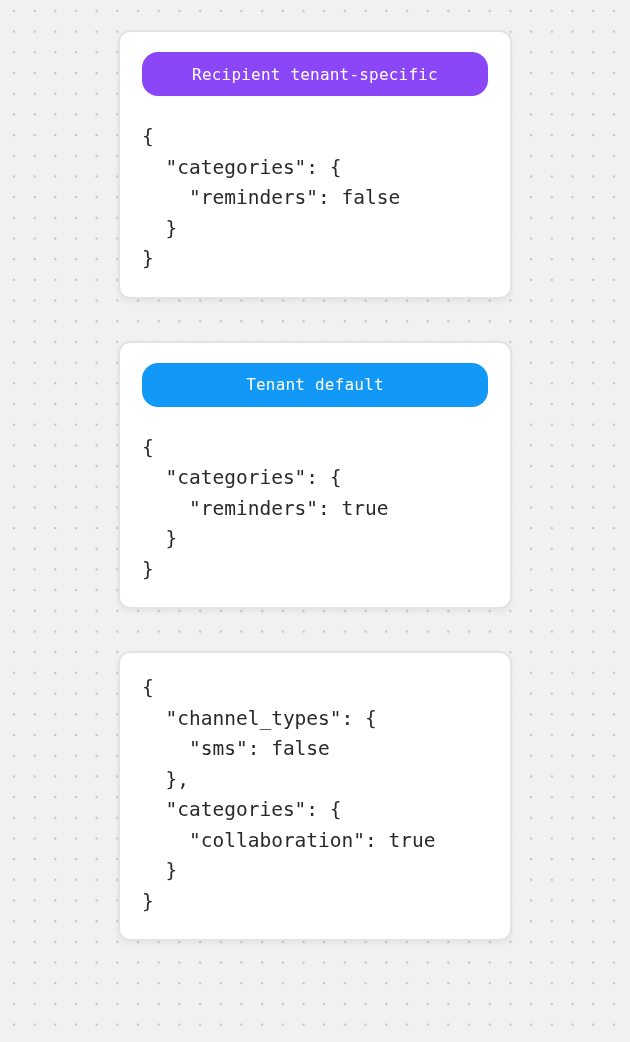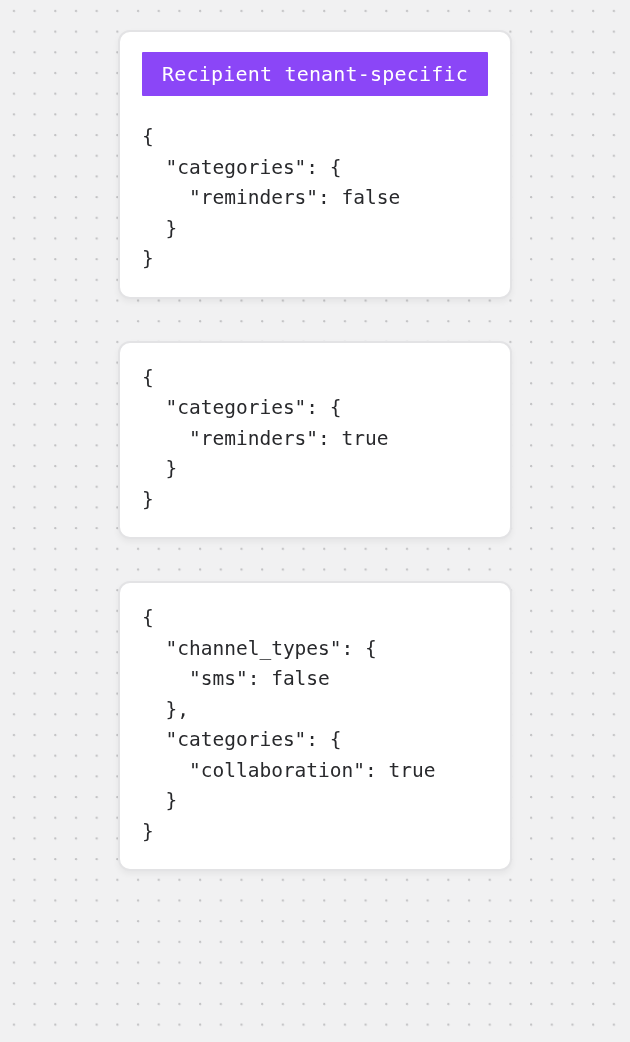--- a/index.html
+++ b/index.html
@@ -28,26 +28,26 @@
   .card {
     background: #ffffff;
     border: 2px solid #e3e3e5;
     border-radius: 12px;
     padding: 20px 22px 22px;
     box-shadow: 0 3px 6px rgba(0,0,0,0.05);
   }
 
   .badge {
     height: 44px;
-    border-radius: 1px;
+    border-radius: 16px;
     display: flex;
     align-items: center;
     justify-content: center;
     color: #ffffff;
-    font-size: 20px;
+    font-size: 16px;
     letter-spacing: 0.2px;
     margin-bottom: 26px;
     white-space: nowrap;
     overflow: hidden;
   }
 
   pre.code {
     font-family: "DejaVu Sans Mono", "Liberation Mono", monospace;
     font-size: 19.5px;
     line-height: 30.5px;
@@ -63,20 +63,21 @@
   <section class="card">
     <div class="badge" style="background-color: rgb(139, 70, 247);">Recipient tenant-specific</div>
     <pre class="code">{
   "categories": {
     "reminders": false
   }
 }</pre>
   </section>
 
   <section class="card">
+    <div class="badge" style="background-color: rgb(18, 152, 246);">Tenant default</div>
     <pre class="code">{
   "categories": {
     "reminders": true
   }
 }</pre>
   </section>
 
   <section class="card">
     <pre class="code">{
   "channel_types": {

